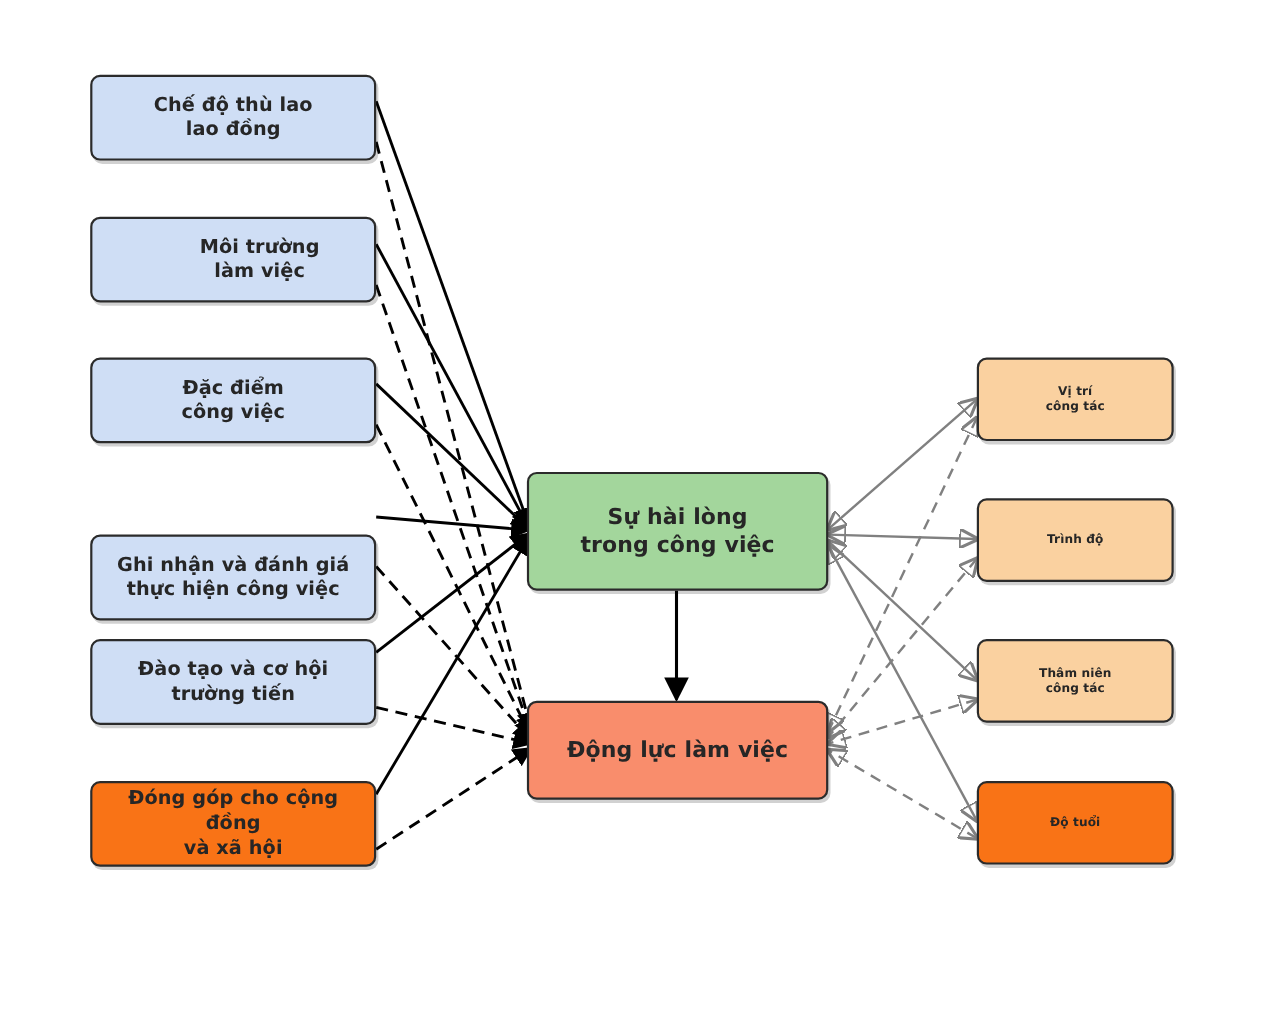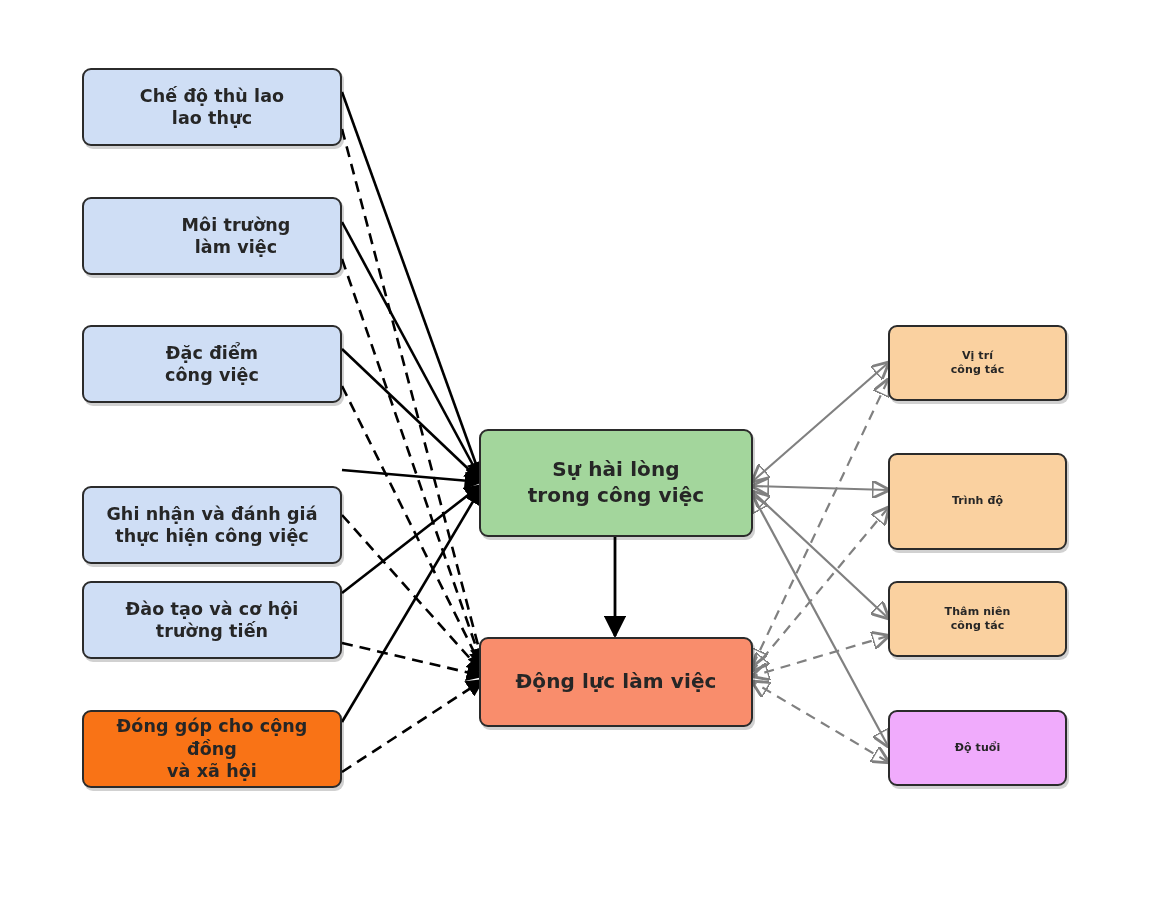--- a/index.html
+++ b/index.html
@@ -103,21 +103,21 @@
     <g stroke="#808080" stroke-width="2.2" fill="none" stroke-dasharray="10 7">
       <line x1="888" y1="380" x2="753" y2="665" marker-start="url(#arrowGray)" marker-end="url(#arrowGray)"></line>
       <line x1="888" y1="508" x2="753" y2="670" marker-start="url(#arrowGray)" marker-end="url(#arrowGray)"></line>
       <line x1="888" y1="636" x2="753" y2="676" marker-start="url(#arrowGray)" marker-end="url(#arrowGray)"></line>
       <line x1="888" y1="762" x2="753" y2="682" marker-start="url(#arrowGray)" marker-end="url(#arrowGray)"></line>
     </g>
   </svg>
 
   <div class="node driver" style="left:82px; top:68px; width:260px; height:78px; background:#cfdef5;">
     <span class="node-label">Chế độ thù lao
-lao thực</span>
+lao đồng</span>
   </div>
   <div class="node driver" style="left:82px; top:197px; width:260px; height:78px; background:#cfdef5;padding-left:48px;">
     <span class="node-label">Môi trường
 làm việc</span>
   </div>
   <div class="node driver" style="left:82px; top:325px; width:260px; height:78px; background:#cfdef5;">
     <span class="node-label">Đặc điểm
 công việc</span>
   </div>
   <div class="node driver" style="left:82px; top:453px; width:260px; height:78px; background:#cfdef5;margin-top:33px;">
@@ -138,24 +138,24 @@
 trong công việc</span>
   </div>
   <div class="node outcome" style="left:479px; top:637px; width:274px; height:90px; background:#f98d6c;">
     <span class="node-label">Động lực làm việc</span>
   </div>
 
   <div class="node moderator" style="left:888px; top:325px; width:179px; height:76px; background:#fad1a0;">
     <span class="node-label">Vị trí
 công tác</span>
   </div>
-  <div class="node moderator" style="left:888px; top:453px; width:179px; height:97px; background:#fad1a0;">
+  <div class="node moderator" style="left:888px; top:453px; width:179px; height:76px; background:#fad1a0;">
     <span class="node-label">Trình độ</span>
   </div>
   <div class="node moderator" style="left:888px; top:581px; width:179px; height:76px; background:#fad1a0;">
     <span class="node-label">Thâm niên
 công tác</span>
   </div>
-  <div class="node moderator" style="left:888px; top:710px; width:179px; height:76px; background:#f0abfc;">
+  <div class="node moderator" style="left:888px; top:710px; width:179px; height:76px; background:#f97316;">
     <span class="node-label">Độ tuổi</span>
   </div>
 
 </div>
 
 </body></html>

